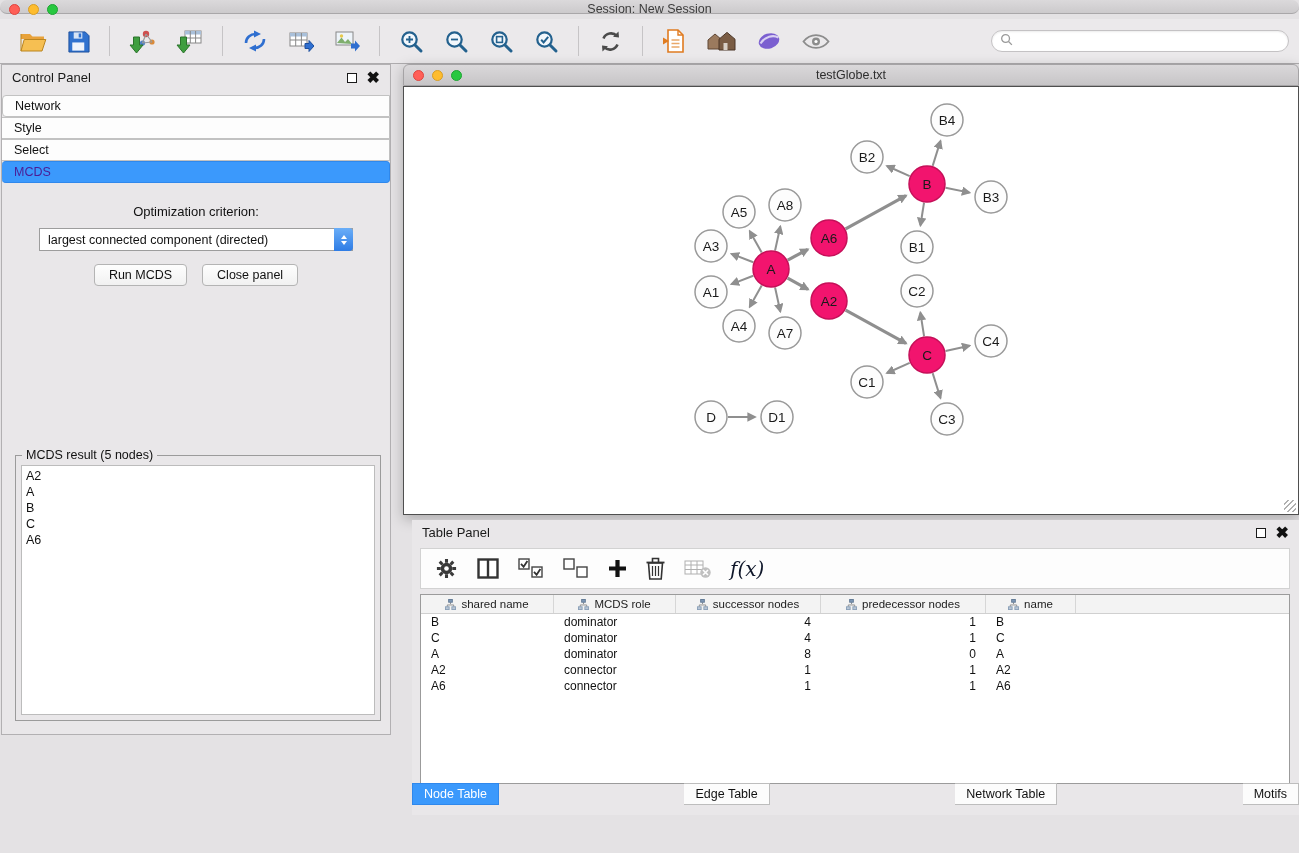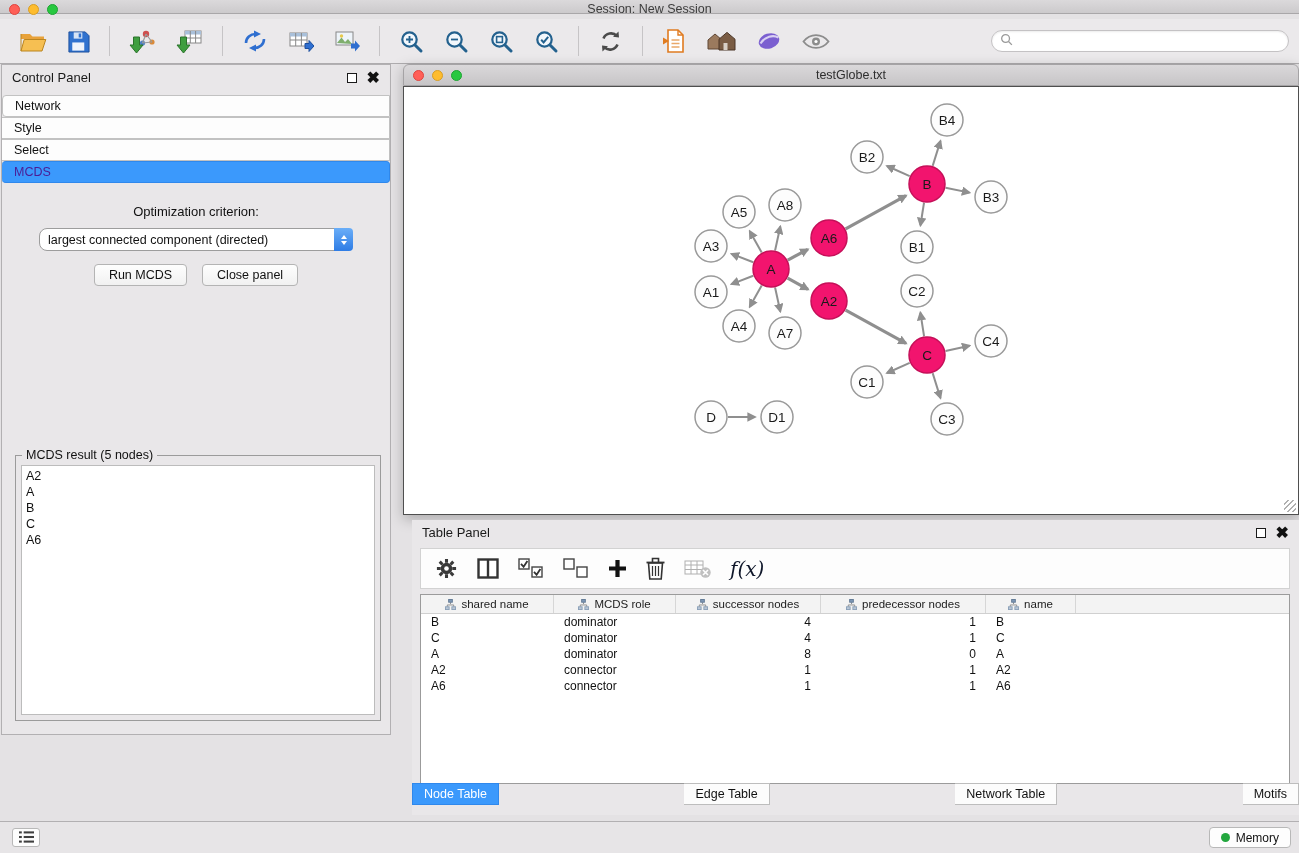--- a/index.html
+++ b/index.html
@@ -2,21 +2,21 @@
 <html><head>
 <meta charset="utf-8">
 <style>
   * { margin:0; padding:0; box-sizing:border-box; }
   html,body { width:1299px; height:853px; }
   body { font-family:"Liberation Sans",sans-serif; background:#e4e2e4; overflow:hidden; color:#111; }
   .app { position:relative; width:1299px; height:853px; background:#e4e2e4; }
 
   
   .titlebar { position:absolute; top:0; left:0; width:100%; height:14px;
-    background:linear-gradient(#dbd9db,#cccacc); border-bottom:1px solid #a9a7a9; }
+    background:linear-gradient(#dbd9db,#cccacc); border-bottom:1px solid #a9a7a9;border-radius:7px; }
   .titlebar .title { text-align:center; font-size:12.5px; line-height:18px; color:#3c3c3c; }
   .traffic { position:absolute; top:4px; left:9px; display:flex; gap:8px; }
   .light { width:11px; height:11px; border-radius:50%; }
   .light.red    { background:#ff5f57; border:1px solid #e0443e; }
   .light.yellow { background:#febc2e; border:1px solid #d89e24; }
   .light.green  { background:#28c840; border:1px solid #1ea433; }
 
   
   .toolbar { position:absolute; top:19px; left:0; width:100%; height:45px;
     background:#ebe9eb; border-bottom:1px solid #aeacae; display:flex; align-items:center; padding:0 10px; }
@@ -37,21 +37,21 @@
   .panel-controls { margin-left:auto; display:flex; align-items:center; gap:10px; }
   .float-icon { width:10px; height:10px; border:1.5px solid #1a1a1a; display:inline-block; background:#fff; cursor:pointer; }
   .close-icon { font-size:16px; font-weight:bold; color:#111; line-height:10px; cursor:pointer; }
   .cp-tabs { display:flex; justify-content:center; margin-top:5px;flex-direction:column; }
   .cp-tab { font-size:12.5px; padding:3px 12px; background:#fdfdfd; border:1px solid #c2c2c2;
     border-left:none; color:#111; cursor:pointer; }
   .cp-tab:first-child { border-left:1px solid #c2c2c2; border-radius:4px 0 0 4px; }
   .cp-tab.active { background:#3b99fc; color:#4c1d95; border-color:#2f88ec; border-radius:4px; }
   .opt-label { text-align:center; margin-top:21px; font-size:13px; }
   .dropdown { margin:9px auto 8px; width:314px; height:23px; background:#fff; border:1px solid #9d9d9d;
-    border-radius:8px; display:flex; align-items:center; cursor:pointer; }
+    border-radius:0; display:flex; align-items:center; cursor:pointer; }
   .dropdown-value { font-size:12.5px; padding-left:8px; flex:1; white-space:nowrap; overflow:hidden; }
   .dropdown-stepper { width:19px; height:23px; margin-right:-1px; border-radius:0 4px 4px 0;
     background:linear-gradient(#6aaef8,#2e7ce5); display:flex; flex-direction:column; align-items:center;
     justify-content:center; gap:2px; }
   .tri-up { width:0; height:0; border-left:3.5px solid transparent; border-right:3.5px solid transparent; border-bottom:4px solid #fff; }
   .tri-down { width:0; height:0; border-left:3.5px solid transparent; border-right:3.5px solid transparent; border-top:4px solid #fff; }
   .cp-buttons { display:flex; justify-content:center; gap:15px; margin-top:13px; }
   .mac-btn { font-size:12.5px; padding:3px 14px; background:linear-gradient(#fefefe,#f1f1f1);
     border:1px solid #b4b4b4; border-radius:4px; color:#111; cursor:pointer; }
   .result-fieldset { position:absolute; left:13px; right:9px; top:390px; bottom:13px; border:1px solid #9b9b9b; }
@@ -562,32 +562,14 @@
         </div>
     </div>
     <div class="tbl-tabs">
         <div class="tbl-tab active">Node Table</div>
         <div class="tbl-tab">Edge Table</div>
         <div class="tbl-tab">Network Table</div>
         <div class="tbl-tab">Motifs</div>
       </div>
   </div>
 
-  <div class="statusbar">
-    <div class="menu-btn">
-      <span><svg width="15" height="12" viewBox="0 0 16 12">
-            <g fill="#3f3f3f">
-              <rect y="0" width="3" height="2.2"></rect>
-              <rect x="5" y="0" width="11" height="2.2"></rect>
-              <rect y="4.9" width="3" height="2.2"></rect>
-              <rect x="5" y="4.9" width="11" height="2.2"></rect>
-              <rect y="9.8" width="3" height="2.2"></rect>
-              <rect x="5" y="9.8" width="11" height="2.2"></rect>
-            </g>
-          </svg></span>
-    </div>
-    <div class="memory-btn">
-      <span class="memory-dot"></span>
-      <span>Memory</span>
-    </div>
-  </div>
 
 </div>
 
 </body></html>

